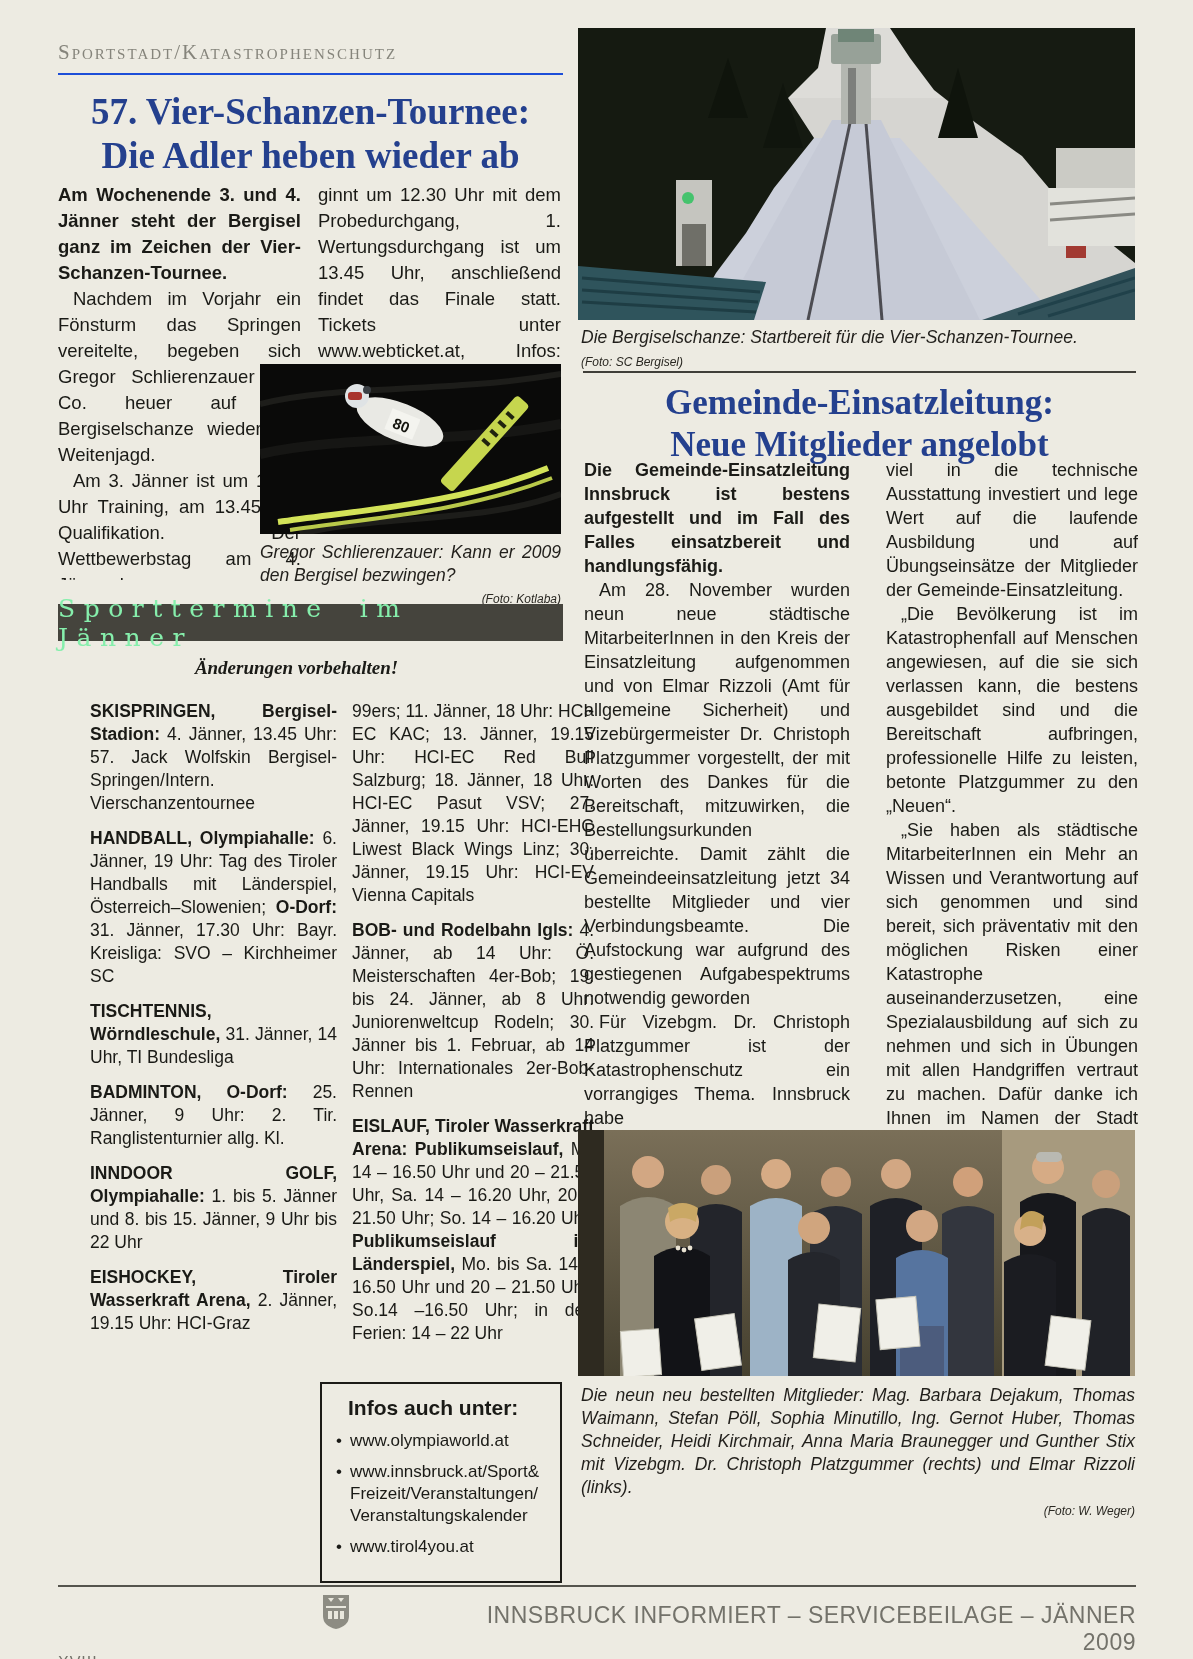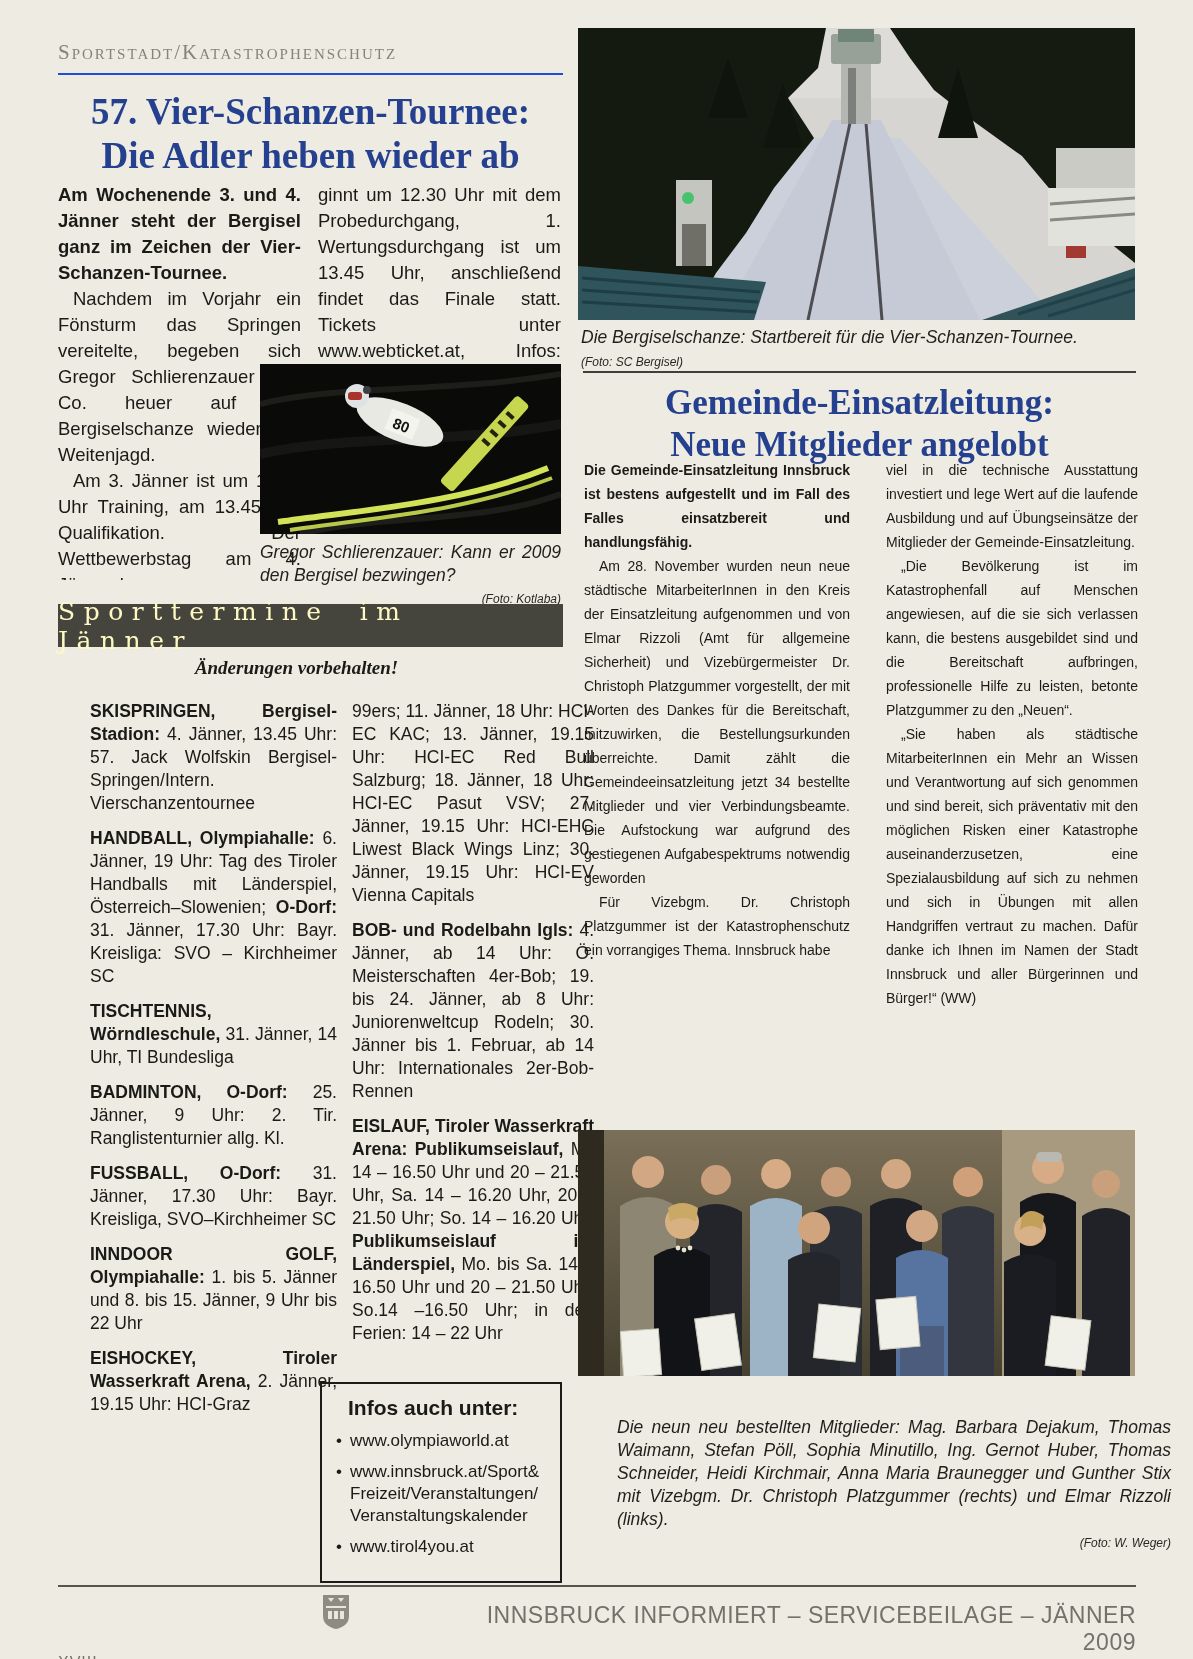--- a/index.html
+++ b/index.html
@@ -26,42 +26,42 @@
   }
   #a1-title{left:58px;top:90px;width:505px;font-size:37px;line-height:44px;}
   #a2-title{left:583px;top:382px;width:553px;font-size:35px;line-height:42px;font-family:Liberation Serif, serif;}
   
   .copy{font-size:18.5px;line-height:26px;text-align:justify;}
   .copy p{margin:0;}
   .copy p.ind{text-indent:15px;}
   .lead{font-weight:bold;}
   #a1-colA{left:58px;top:182px;width:243px;height:398px;overflow:hidden;}
   #a1-colB{left:318px;top:182px;width:243px;height:178px;overflow:hidden;}
-  .copy2{font-size:14px;line-height:24px;text-align:justify;}
+  .copy2{font-size:18px;line-height:24px;text-align:justify;}
   .copy2 p{margin:0;}
   .copy2 p.ind{text-indent:15px;}
   #a2-colC{left:584px;top:458px;width:266px;height:668px;overflow:hidden;}
   #a2-colD{left:886px;top:458px;width:252px;height:668px;overflow:hidden;}
   
   .photo{display:block;}
   #top-photo{left:578px;top:28px;width:557px;height:292px;}
   #jumper-photo{left:260px;top:364px;width:301px;height:170px;}
   #group-photo{left:578px;top:1130px;width:557px;height:246px;}
   .caption{
     font-style:italic;font-size:17.5px;line-height:23px;color:#211f1b;
   }
   .credit{font-size:12px;font-style:italic;color:#2a2822;white-space:nowrap;}
   #top-caption{left:581px;top:326px;width:554px;}
   #jumper-caption{left:260px;top:541px;width:301px;text-align:justify;}
-  #group-caption{left:581px;top:1416px;width:554px;text-align:justify;margin-left:36px;}
+  #group-caption{left:581px;top:1384px;width:554px;text-align:justify;}
   .credit-right{display:block;text-align:right;margin-top:1px;}
   
   #banner{
-    left:58px;top:604px;width:505px;height:43px;
-    background:#45443d;color:#fef9c3;
+    left:58px;top:604px;width:505px;height:37px;
+    background:#45443d;color:#86efac;
     font-family:"DejaVu Serif",serif;
     font-size:25px;letter-spacing:0.34em;word-spacing:0.55em;
     display:flex;align-items:center;justify-content:center;
   }
   #note{
     left:44px;top:657px;width:505px;text-align:center;
     font-weight:bold;font-style:italic;font-size:19px;font-family:Liberation Serif, serif;
   }
   
   .sportlist{font-size:17.5px;line-height:23px;text-align:justify;margin-left:32px;}
@@ -191,21 +191,20 @@
 <div class="abs" id="banner">
   <span>Sporttermine im Jänner</span>
 </div>
 <div class="abs" id="note">Änderungen vorbehalten!</div>
 
 <div class="abs sportlist" id="list-left">
     <p><span class="b">SKISPRINGEN, Bergisel-Stadion:</span><span> 4. Jänner, 13.45 Uhr: 57. Jack Wolfskin Bergisel-Springen/Intern. Vierschanzentournee</span></p>
     <p><span class="b">HANDBALL, Olympiahalle:</span><span> 6. Jänner, 19 Uhr: Tag des Tiroler Handballs mit Länderspiel, Österreich–Slowenien; </span><span class="b">O-Dorf:</span><span> 31. Jänner, 17.30 Uhr: Bayr. Kreisliga: SVO – Kirchheimer SC</span></p>
     <p><span class="b">TISCHTENNIS, Wörndleschule,</span><span> 31. Jänner, 14 Uhr, TI Bundesliga</span></p>
     <p><span class="b">BADMINTON, O-Dorf:</span><span> 25. Jänner, 9 Uhr: 2. Tir. Ranglistenturnier allg. Kl.</span></p>
-    <p><span class="b">FUSSBALL, O-Dorf:</span><span> 31. Jänner, 17.30 Uhr: Bayr. Kreisliga, SVO–Kirchheimer SC</span></p>
     <p><span class="b">INNDOOR GOLF, Olympiahalle:</span><span> 1. bis 5. Jänner und 8. bis 15. Jänner, 9 Uhr bis 22 Uhr</span></p>
     <p><span class="b">EISHOCKEY, Tiroler Wasserkraft Arena,</span><span> 2. Jänner, 19.15 Uhr: HCI-Graz</span></p>
   </div>
 <div class="abs sportlist" id="list-right">
     <p><span>99ers; 11. Jänner, 18 Uhr: HCI-EC KAC; 13. Jänner, 19.15 Uhr: HCI-EC Red Bull Salzburg; 18. Jänner, 18 Uhr: HCI-EC Pasut VSV; 27. Jänner, 19.15 Uhr: HCI-EHC Liwest Black Wings Linz; 30. Jänner, 19.15 Uhr: HCI-EV Vienna Capitals</span></p>
     <p><span class="b">BOB- und Rodelbahn Igls:</span><span> 4. Jänner, ab 14 Uhr: Ö. Meisterschaften 4er-Bob; 19. bis 24. Jänner, ab 8 Uhr: Juniorenweltcup Rodeln; 30. Jänner bis 1. Februar, ab 14 Uhr: Internationales 2er-Bob-Rennen</span></p>
     <p><span class="b">EISLAUF, Tiroler Wasserkraft Arena: Publikumseislauf,</span><span> Mi. 14 – 16.50 Uhr und 20 – 21.50 Uhr, Sa. 14 – 16.20 Uhr, 20 – 21.50 Uhr; So. 14 – 16.20 Uhr; </span><span class="b">Publikumseislauf im Länderspiel,</span><span> Mo. bis Sa. 14 – 16.50 Uhr und 20 – 21.50 Uhr; So.14 –16.50 Uhr; in den Ferien: 14 – 22 Uhr</span></p>
   </div>
 
 <div class="abs" id="infobox">

